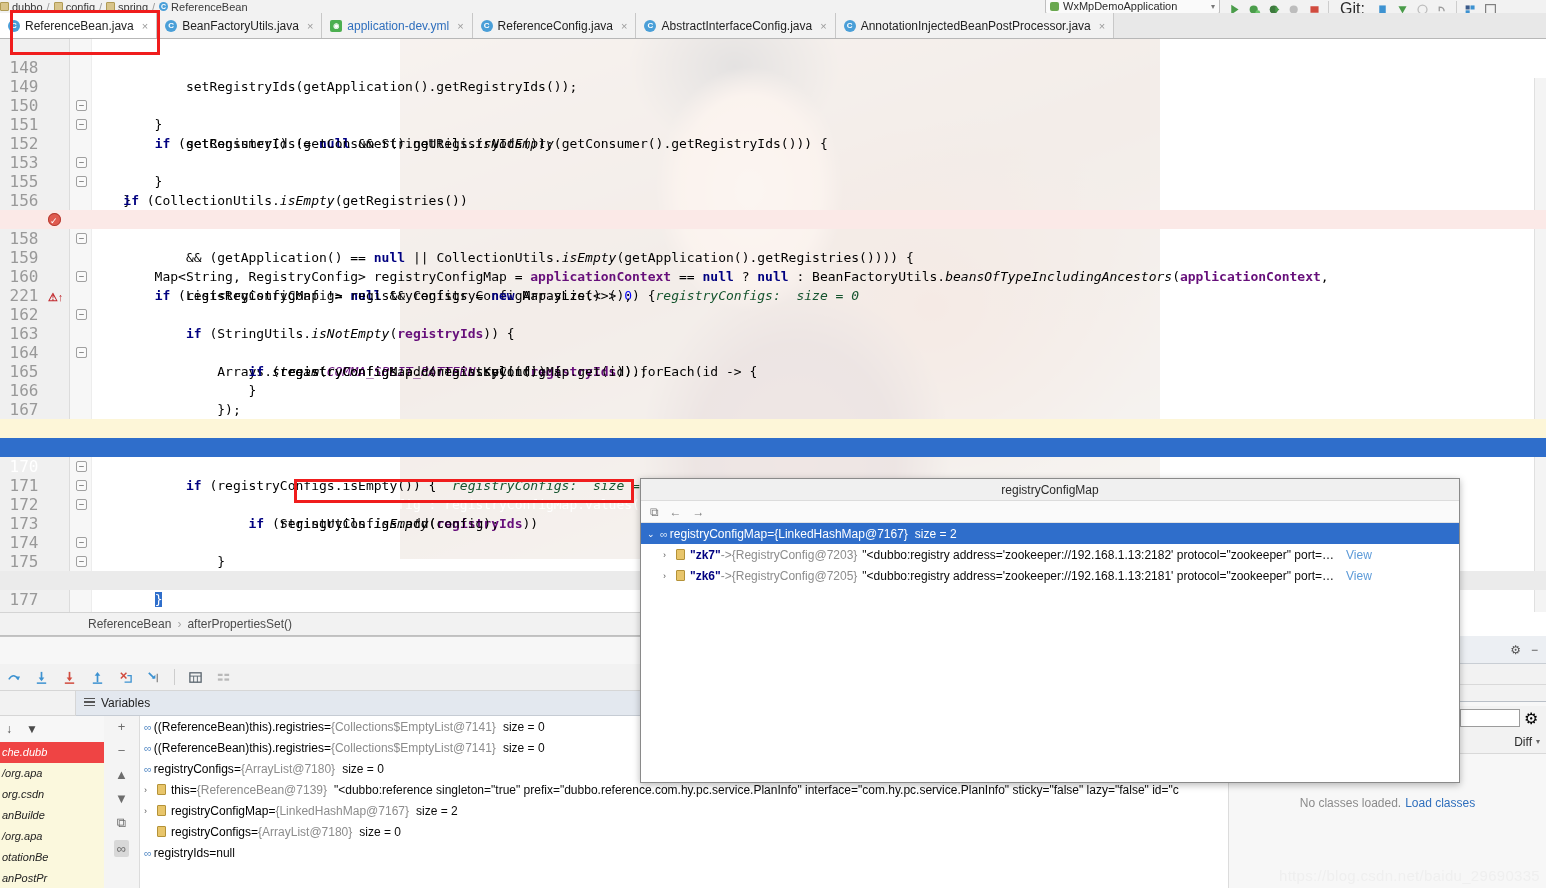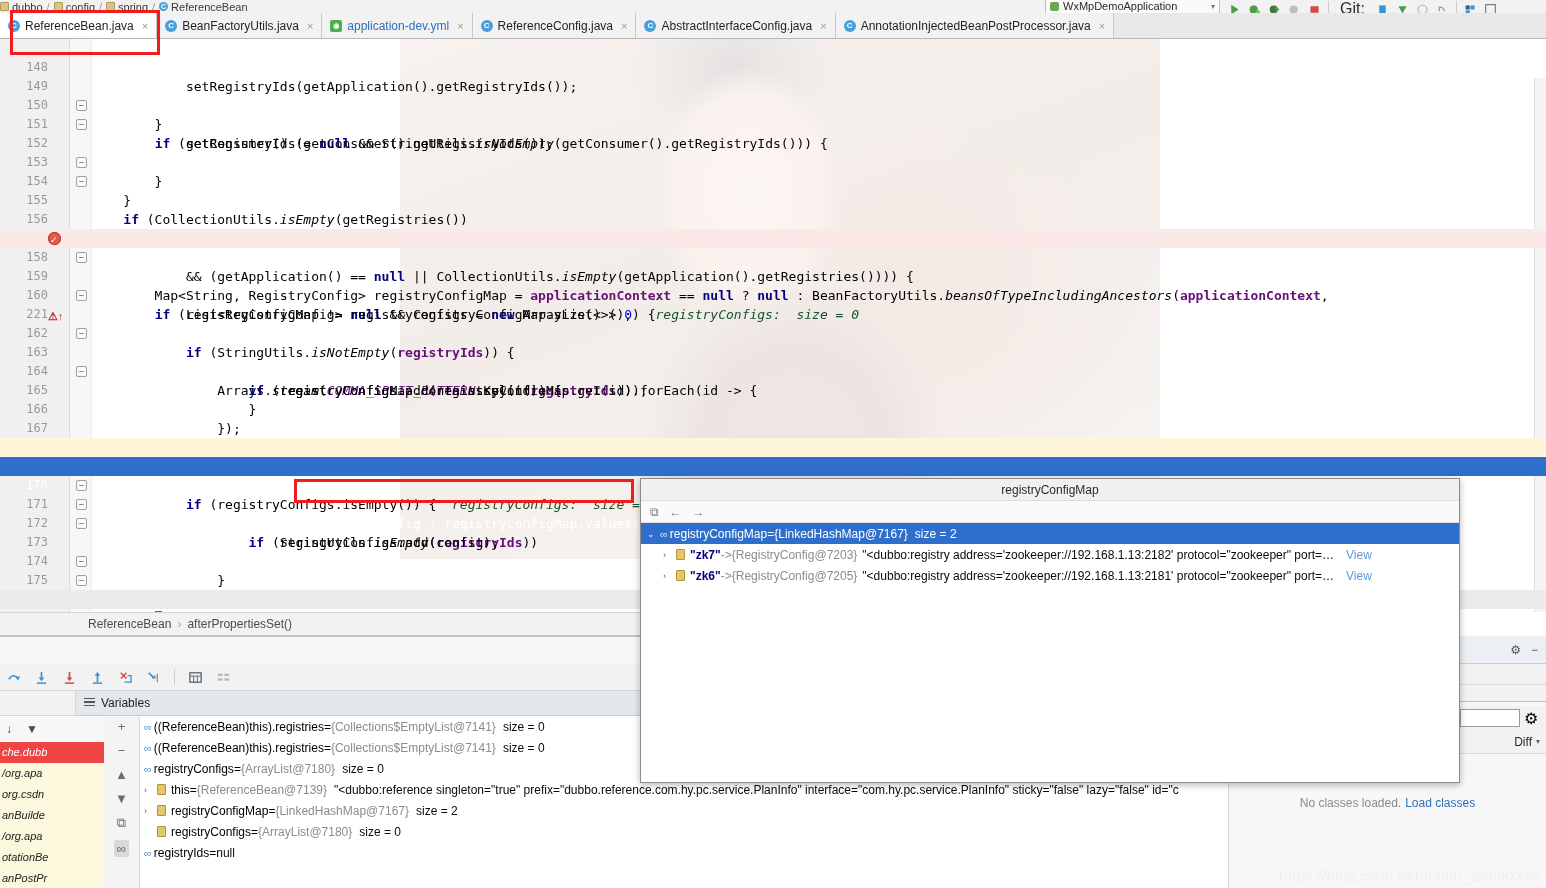--- a/index.html
+++ b/index.html
@@ -90,22 +90,22 @@
   .foldcol {
     position: absolute; left: 70px; top: 0; width: 22px; height: 573px;
     background: #f7f7f7; border-right: 1px solid #ededed;
   }
   .codearea {
     position: absolute; left: 0; top: 0; width: 1546px; height: 573px;
     font-family: "DejaVu Sans Mono", monospace; font-size: 13px;
   }
   .row { position: relative; height: 19px; line-height: 19px; white-space: pre; }
   .row .ln {
-    position: absolute; left: 0; width: 48px; text-align: right;
-    color: #999999; font-size: 12px;
+    position: absolute; left: 0; width: 48px; text-align: center;
+    color: #999999; font-size: 16px;
     font-family: "DejaVu Sans Mono", monospace;
   }
   .row .code { position: absolute; left: 92px; color: #000000; }
   .row.hl-pink { background: #fbe9e7; }
   .row.hl-yellow { background: #fdf6d8; }
   .row.hl-grey { background: #ebebeb; }
 
   
   .row.sel-line { background: #2f6ecb; }
   .row.sel-line .code, .row.sel-line .code * { color: #ffffff !important; }
@@ -430,24 +430,20 @@
       </div>
       <div class="row">
         <span class="ln">152</span>
         <span class="foldmark">−</span>
         <span class="code">        }</span>
       </div>
       <div class="row">
         <span class="ln">153</span>
         <span class="foldmark">−</span>
         <span class="code">    }</span>
-      </div>
-      <div class="row">
-        <span class="ln">154</span>
-        <span class="code"></span>
       </div>
       <div class="row">
         <span class="ln">155</span>
         <span class="code">    <span class="kw">if</span> (CollectionUtils.<span class="ital">isEmpty</span>(getRegistries())</span>
       </div>
       <div class="row">
         <span class="ln">156</span>
         <span class="code">            &amp;&amp; (getConsumer() == <span class="kw">null</span> || CollectionUtils.<span class="ital">isEmpty</span>(getConsumer().getRegistries()))</span>
       </div>
       <div class="row">

